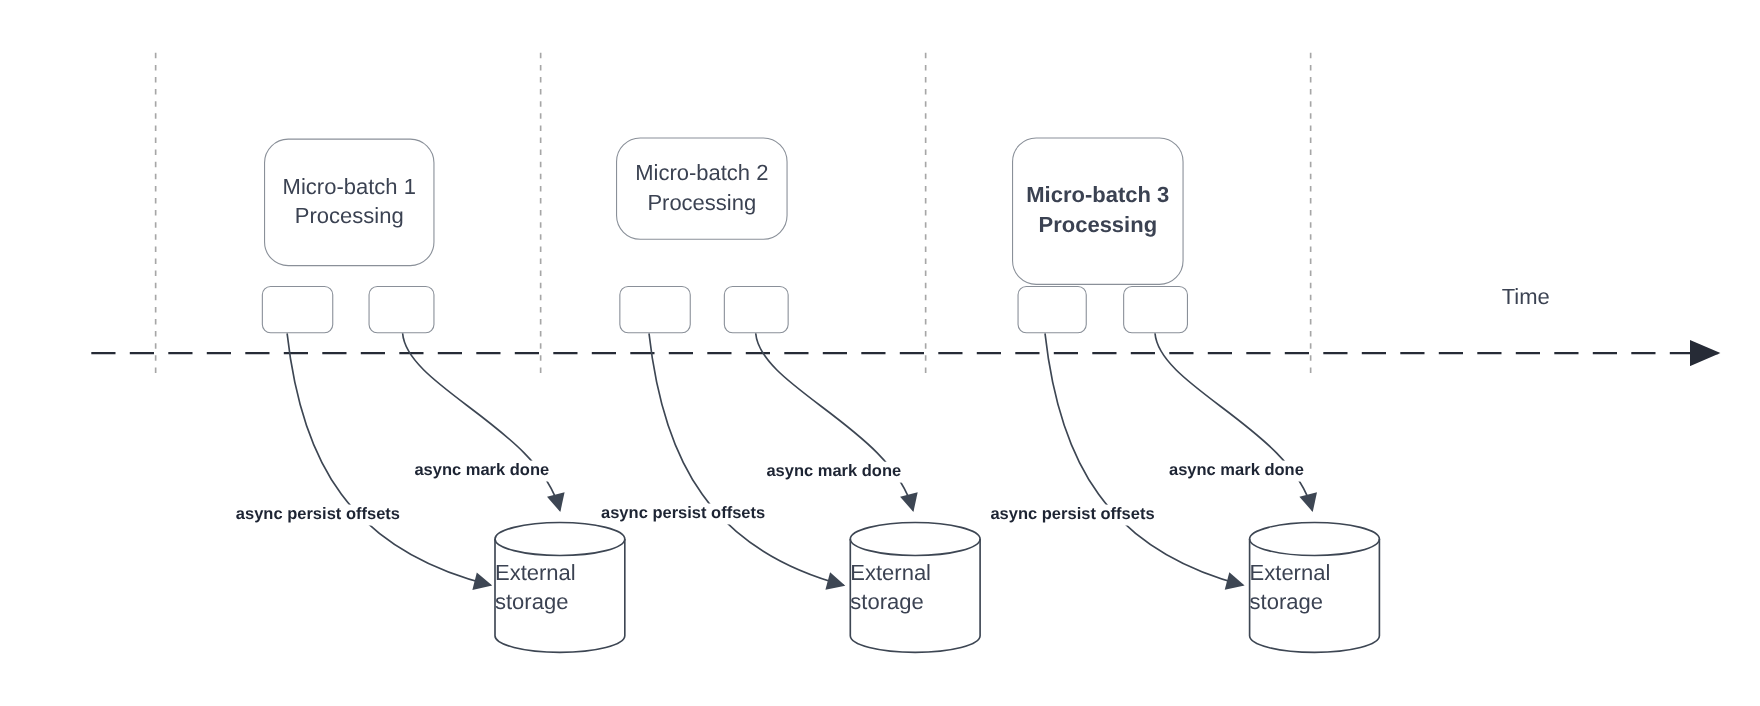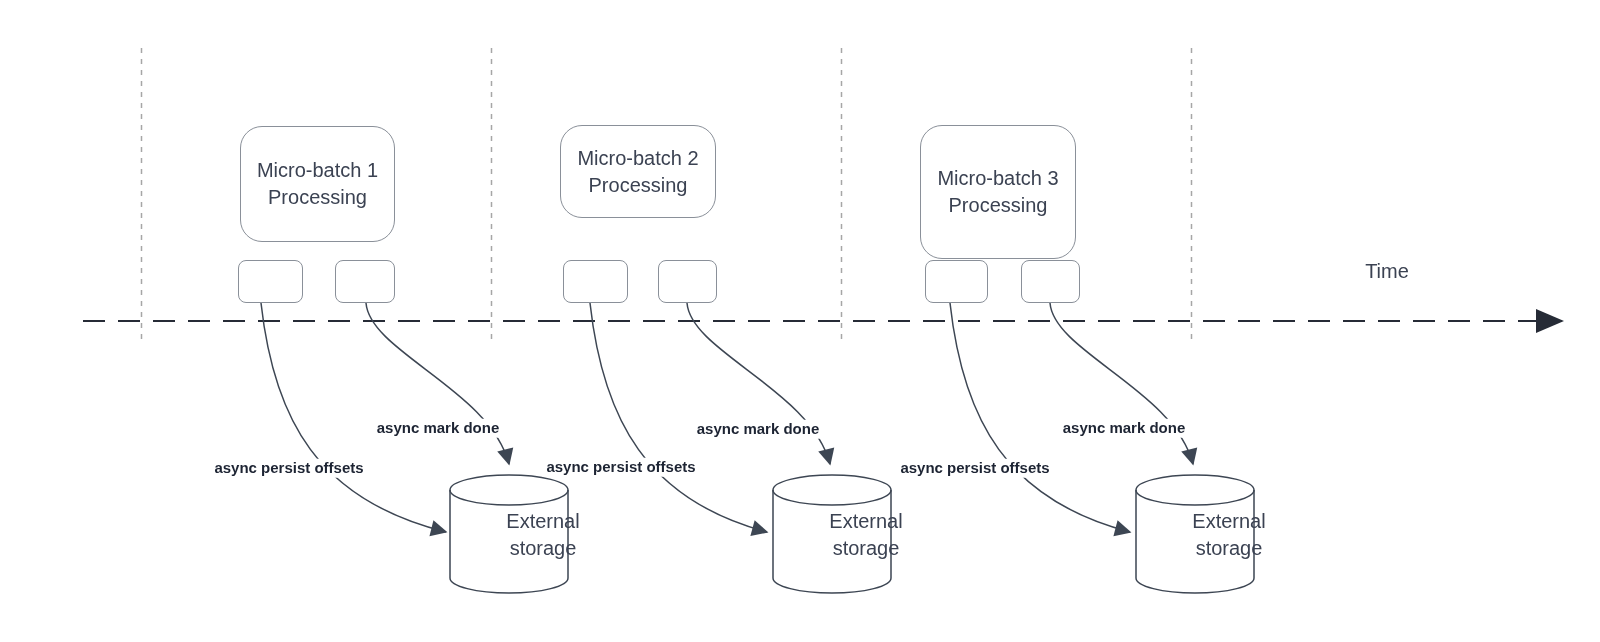--- a/index.html
+++ b/index.html
@@ -42,25 +42,23 @@
     background: #ffffff;
     font-size: 15px;
     font-weight: bold;
     color: #1d2433;
     white-space: nowrap;
     padding: 1px 4px;
     line-height: 1.1;
     margin-top: 40px;
   }
   .storage-label {
-    text-align: center;
     font-size: 20px;
     line-height: 1.35;
     color: #3b4252;
-    padding-left: 34px;
   }
   .time-label {
     transform: translate(-50%, -50%);
     font-size: 20px;
     color: #3b4252;
     white-space: nowrap;
   }
 </style>
 </head>
 <body>
@@ -127,21 +125,21 @@
   </div>
   <div class="abs mini-box" style="left:563px; top:260px; width:65px; height:43px;"></div>
   <div class="abs mini-box" style="left:658px; top:260px; width:59px; height:43px;"></div>
   <div class="abs conn-label" style="left:621px; top:427px;">async persist offsets</div>
   <div class="abs conn-label" style="left:758px; top:389px;">async mark done</div>
   <div class="abs storage-label" style="left:773px; top:508px; width:118px;">
     <div>External</div>
     <div>storage</div>
   </div>
 
-  <div class="abs batch-box" style="left:920px; top:125px; width:156px; height:134px;">
+  <div class="abs batch-box" style="left:920px; top:125px; width:156px; height:134px;font-weight:bold;">
     <div>Micro-batch 3</div>
     <div>Processing</div>
   </div>
   <div class="abs mini-box" style="left:925px; top:260px; width:63px; height:43px;"></div>
   <div class="abs mini-box" style="left:1021px; top:260px; width:59px; height:43px;"></div>
   <div class="abs conn-label" style="left:975px; top:428px;">async persist offsets</div>
   <div class="abs conn-label" style="left:1124px; top:388px;">async mark done</div>
   <div class="abs storage-label" style="left:1136px; top:508px; width:118px;">
     <div>External</div>
     <div>storage</div>

